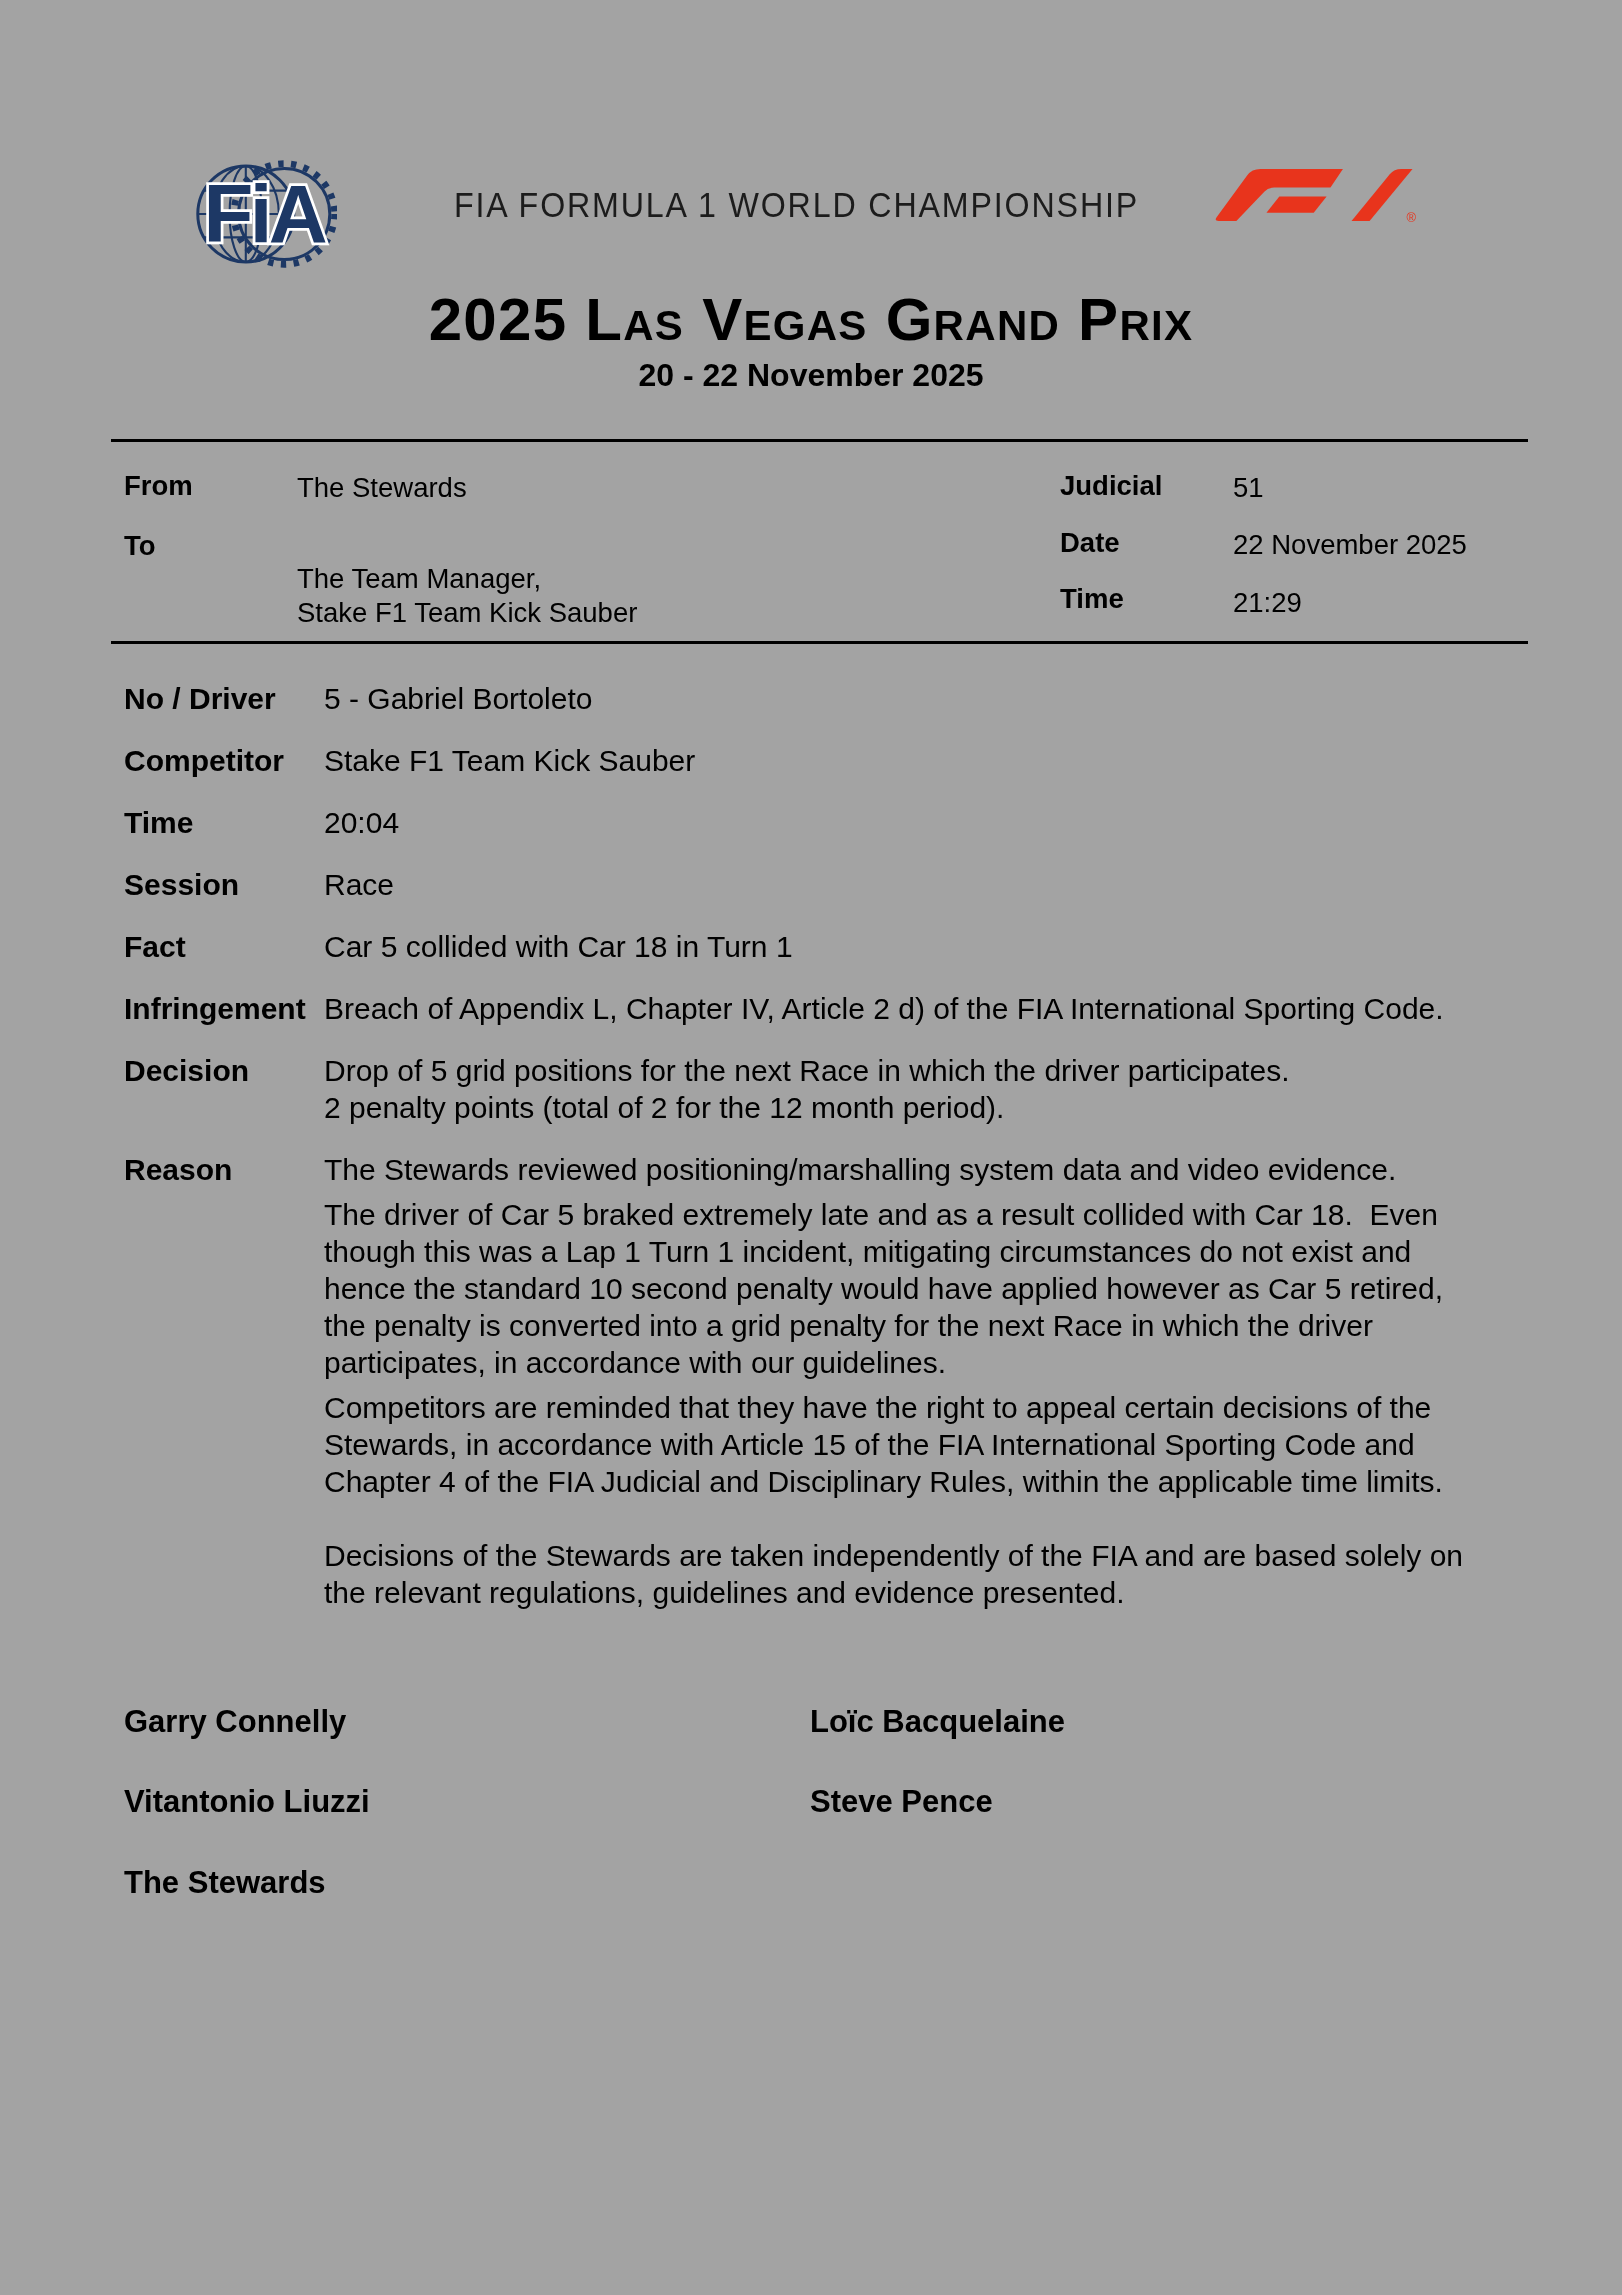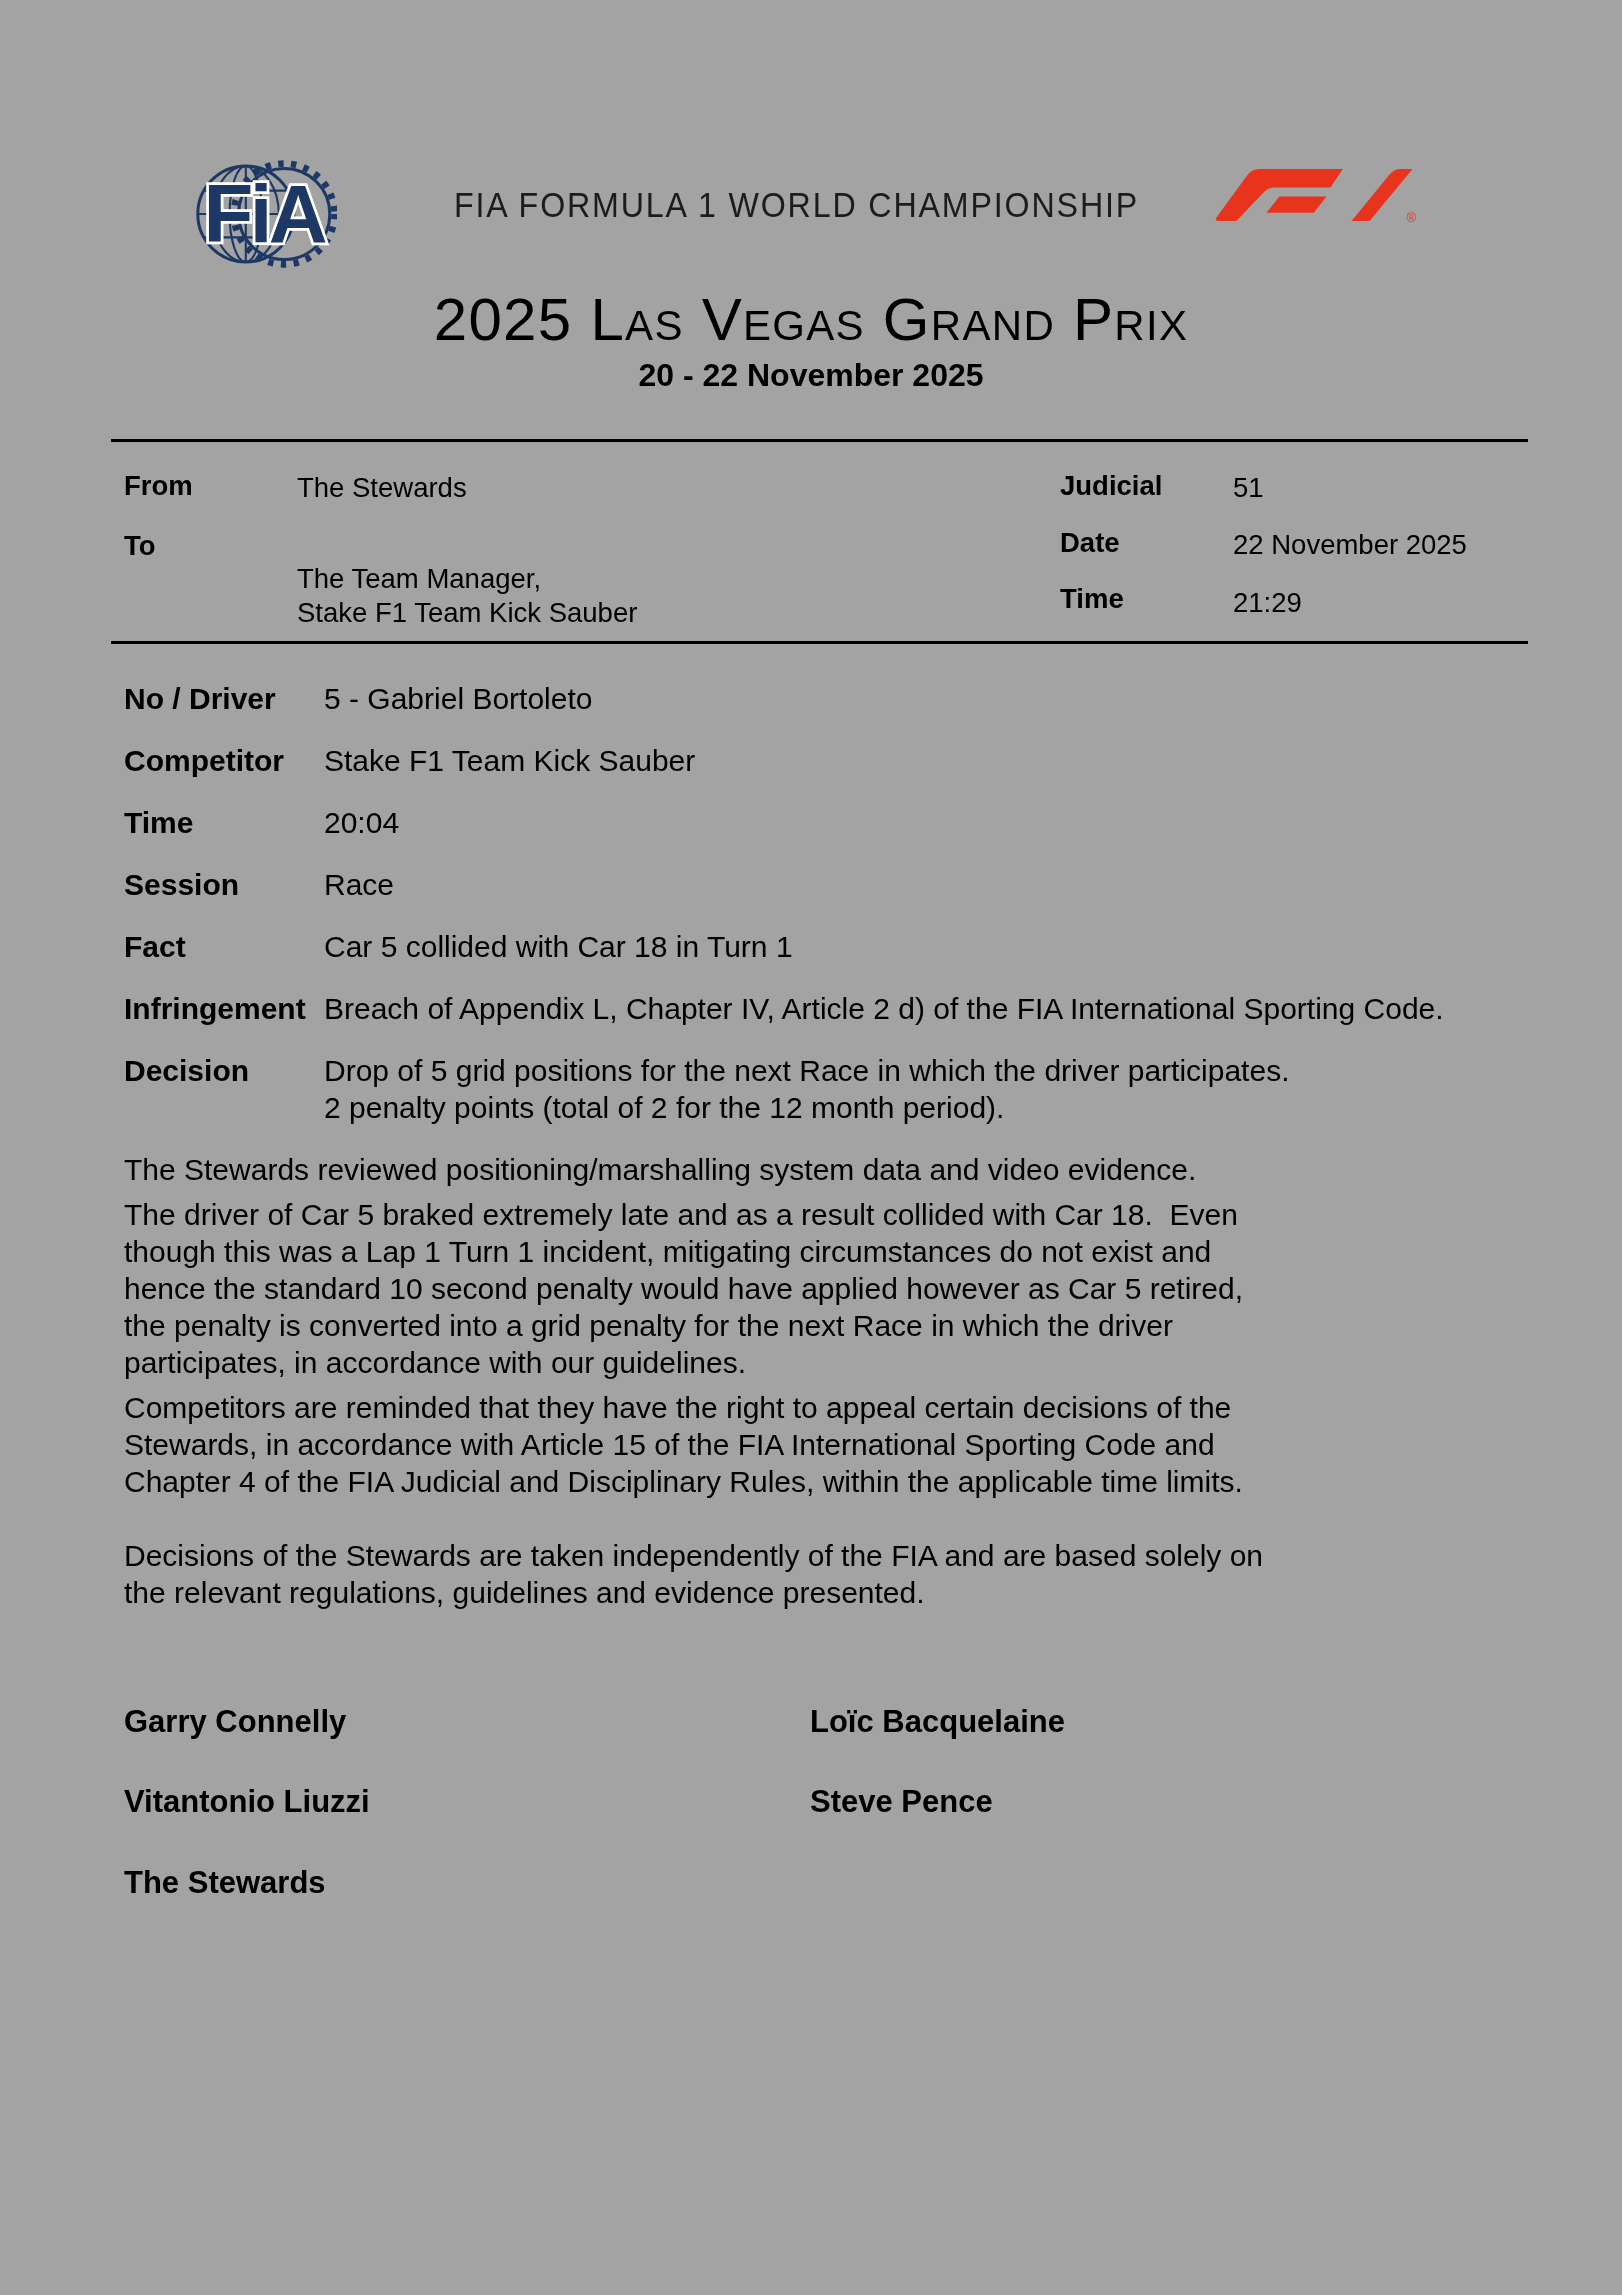--- a/index.html
+++ b/index.html
@@ -19,21 +19,21 @@
   .fia-logo { position: absolute; left: 193px; top: 152px; }
   .championship {
     position: absolute; left: 454px; top: 185px;
     font-size: 35px; letter-spacing: 2px; color: #1c1c1c;
     font-weight: 400; white-space: nowrap;
     transform: scaleX(0.92); transform-origin: left center;
   }
   .f1-logo { position: absolute; left: 1214px; top: 169px; }
   .doc-title {
     position: absolute; top: 285px; left: 0; width: 100%;
-    text-align: center; font-weight: normal; font-size: 60px;
+    text-align: center; font-weight: bold; font-size: 60px;
     font-variant: small-caps; letter-spacing: 1.3px;
   }
   .doc-subtitle {
     position: absolute; top: 357px; left: 0; width: 100%;
     text-align: center; font-weight: bold; font-size: 32px;
   }
 
   
   .content { position: absolute; top: 439px; left: 111px; width: 1417px; }
 
@@ -164,20 +164,21 @@
 
     <div class="row">
       <div class="label">Decision</div>
       <div class="value">
         <div class="line">Drop of 5 grid positions for the next Race in which the driver participates.</div>
         <div class="line">2 penalty points (total of 2 for the 12 month period).</div>
       </div>
     </div>
 
     <div class="row">
+      <div class="label">Reason</div>
       <div class="value">
         <p>The Stewards reviewed positioning/marshalling system data and video evidence.</p>
         <p>The driver of Car 5 braked extremely late and as a result collided with Car 18.  Even though this was a Lap 1 Turn 1 incident, mitigating circumstances do not exist and hence the standard 10 second penalty would have applied however as Car 5 retired, the penalty is converted into a grid penalty for the next Race in which the driver participates, in accordance with our guidelines.</p>
         <p>Competitors are reminded that they have the right to appeal certain decisions of the Stewards, in accordance with Article 15 of the FIA International Sporting Code and Chapter 4 of the FIA Judicial and Disciplinary Rules, within the applicable time limits.</p>
         <p class="spaced">Decisions of the Stewards are taken independently of the FIA and are based solely on the relevant regulations, guidelines and evidence presented.</p>
       </div>
     </div>
 
     <div class="sig-row first">
       <div class="sig-left">Garry Connelly</div>

